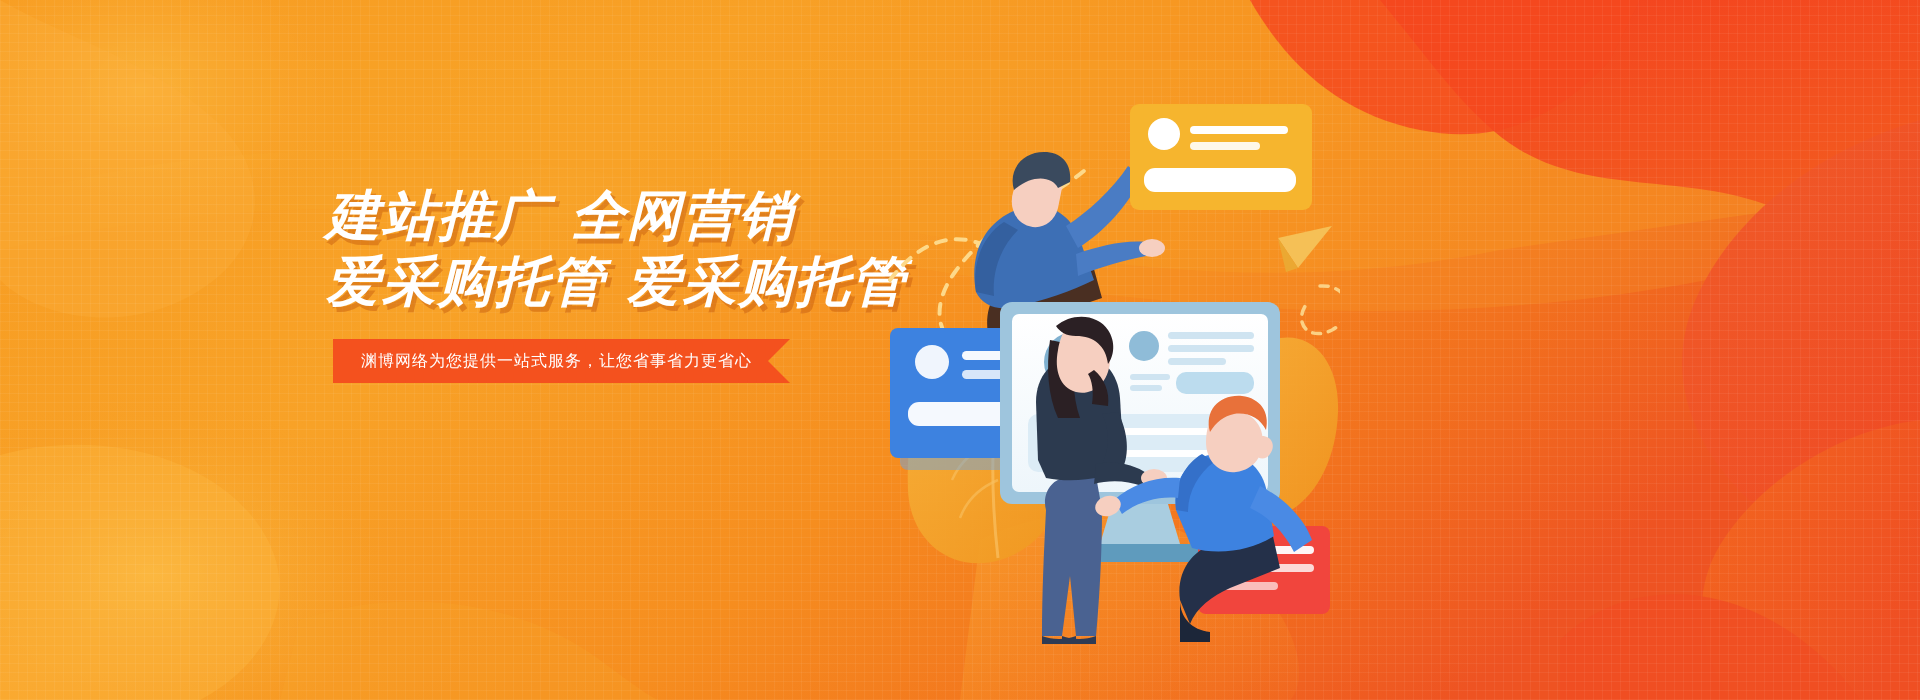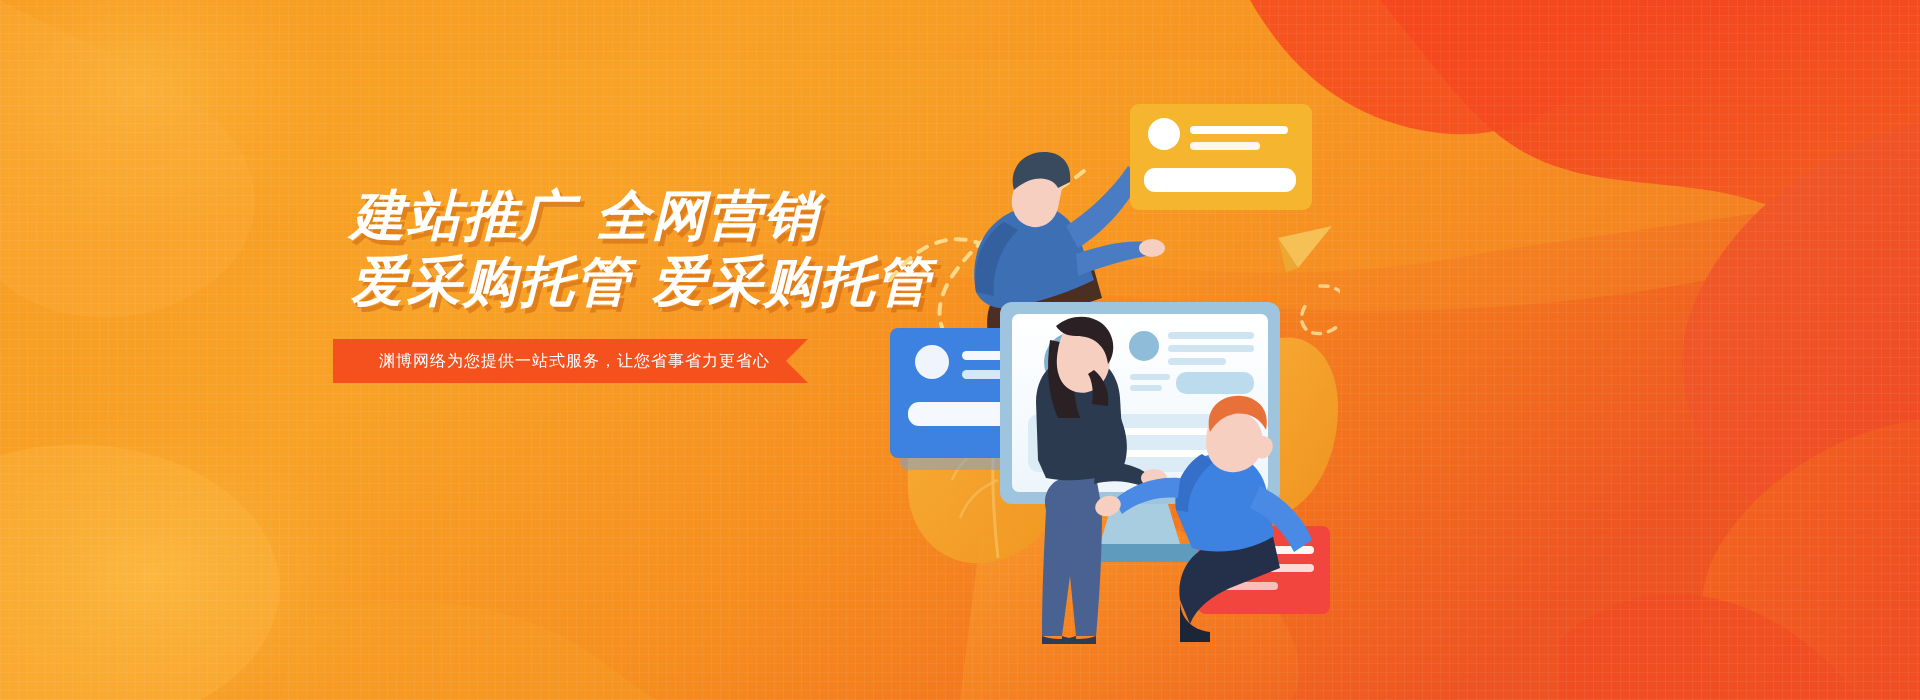--- a/index.html
+++ b/index.html
@@ -13,33 +13,33 @@
 
   
   .bg-svg{position:absolute;inset:0;width:1920px;height:700px;}
   .grid-tex{position:absolute;inset:0;
     background-image:
       repeating-linear-gradient(0deg,rgba(255,255,255,.055) 0 1px,transparent 1px 9px),
       repeating-linear-gradient(90deg,rgba(255,255,255,.055) 0 1px,transparent 1px 9px);
     pointer-events:none;}
 
   
-  .copy{position:absolute;left:351px;top:186px;width:780px;}
+  .copy{position:absolute;left:326px;top:186px;width:780px;}
   .headline{
     font-size:54px;line-height:1.12;font-weight:bold;font-style:italic;
     color:#ffffff;letter-spacing:2px;white-space:nowrap;
     text-shadow:4px 5px 0 rgba(196,88,14,.45);
     font-family:"DejaVu Sans","Liberation Sans",sans-serif;
   }
   .headline.l2{margin-top:6px;}
 
   
   .ribbon{position:absolute;left:333px;top:339px;height:44px;
     background:#f4511e;color:#fff;display:flex;align-items:center;
-    padding:0 38px 0 46px;font-size:16px;letter-spacing:1px;white-space:nowrap;
+    padding:0 38px 0 28px;font-size:16px;letter-spacing:1px;white-space:nowrap;
     clip-path:polygon(0 0,100% 0,calc(100% - 22px) 50%,100% 100%,0 100%);
     box-shadow:0 1px 3px rgba(150,50,10,.22);}
 
   
   .illo{position:absolute;left:880px;top:40px;width:460px;height:620px;}
   .illo svg{display:block;}
 </style>
 </head>
 <body>
 

